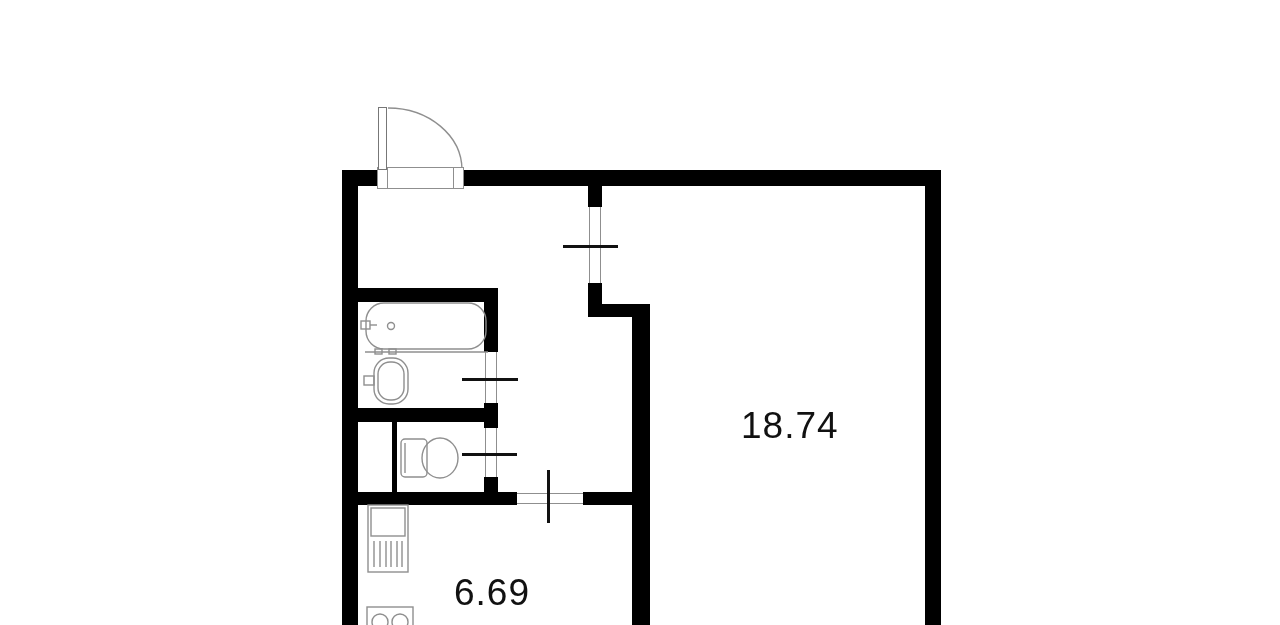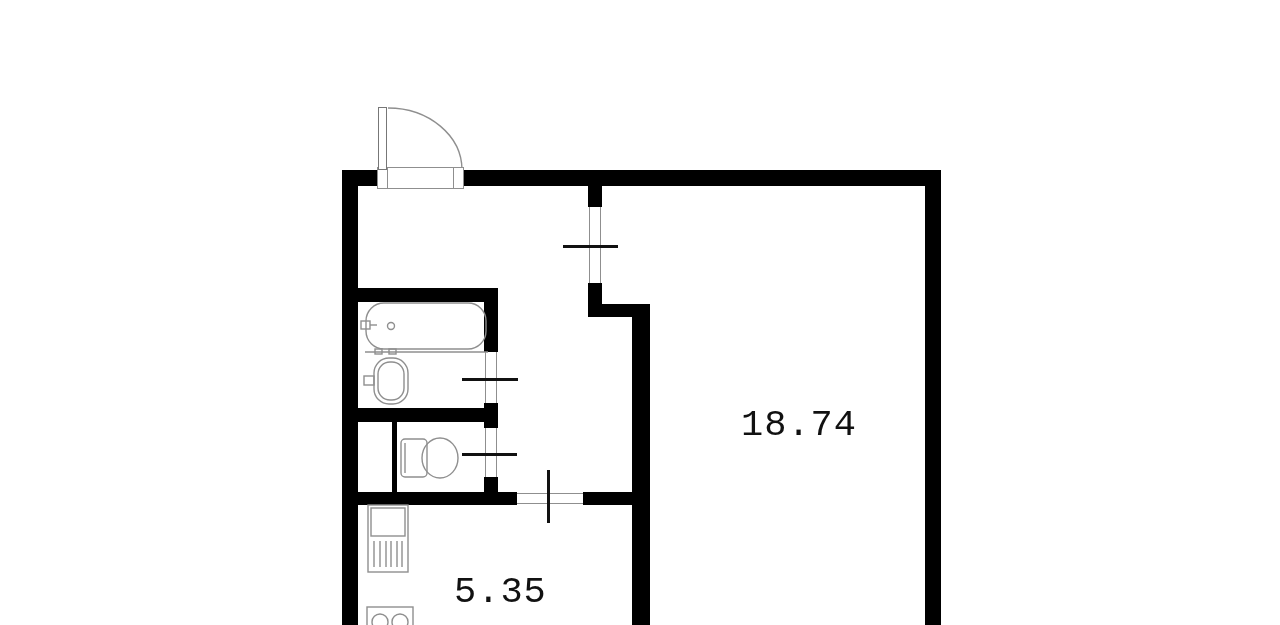--- a/index.html
+++ b/index.html
@@ -7,21 +7,21 @@
     padding: 0;
     width: 1280px;
     height: 625px;
     background: var(--background, #fff);
     overflow: hidden;
     font-family: "Liberation Sans", sans-serif;
   }
   .plan {
     position: absolute;
     left: 0; top: 0;
-    width: 1280px; height: 561px; font-family: Liberation Mono, monospace;
+    width: 1280px; height: 561px;
   }
   .wall {
     position: absolute;
     background: var(--wall, #000);
     z-index: 2;
   }
   .jamb {
     position: absolute;
     background: var(--fixture-line, #8f8f8f);
     z-index: 3;
@@ -158,15 +158,15 @@
     </g>
 
     <g>
       <rect class="fx" x="367" y="607" width="46" height="40"></rect>
       <circle class="fx" cx="380" cy="622" r="8"></circle>
       <circle class="fx" cx="400" cy="622" r="8"></circle>
     </g>
   </svg>
 
   <div class="area-label label-living">18.74</div>
-  <div class="area-label label-kitchen">5.35</div>
+  <div class="area-label label-kitchen">6.69</div>
 
 </div>
 
 </body></html>

